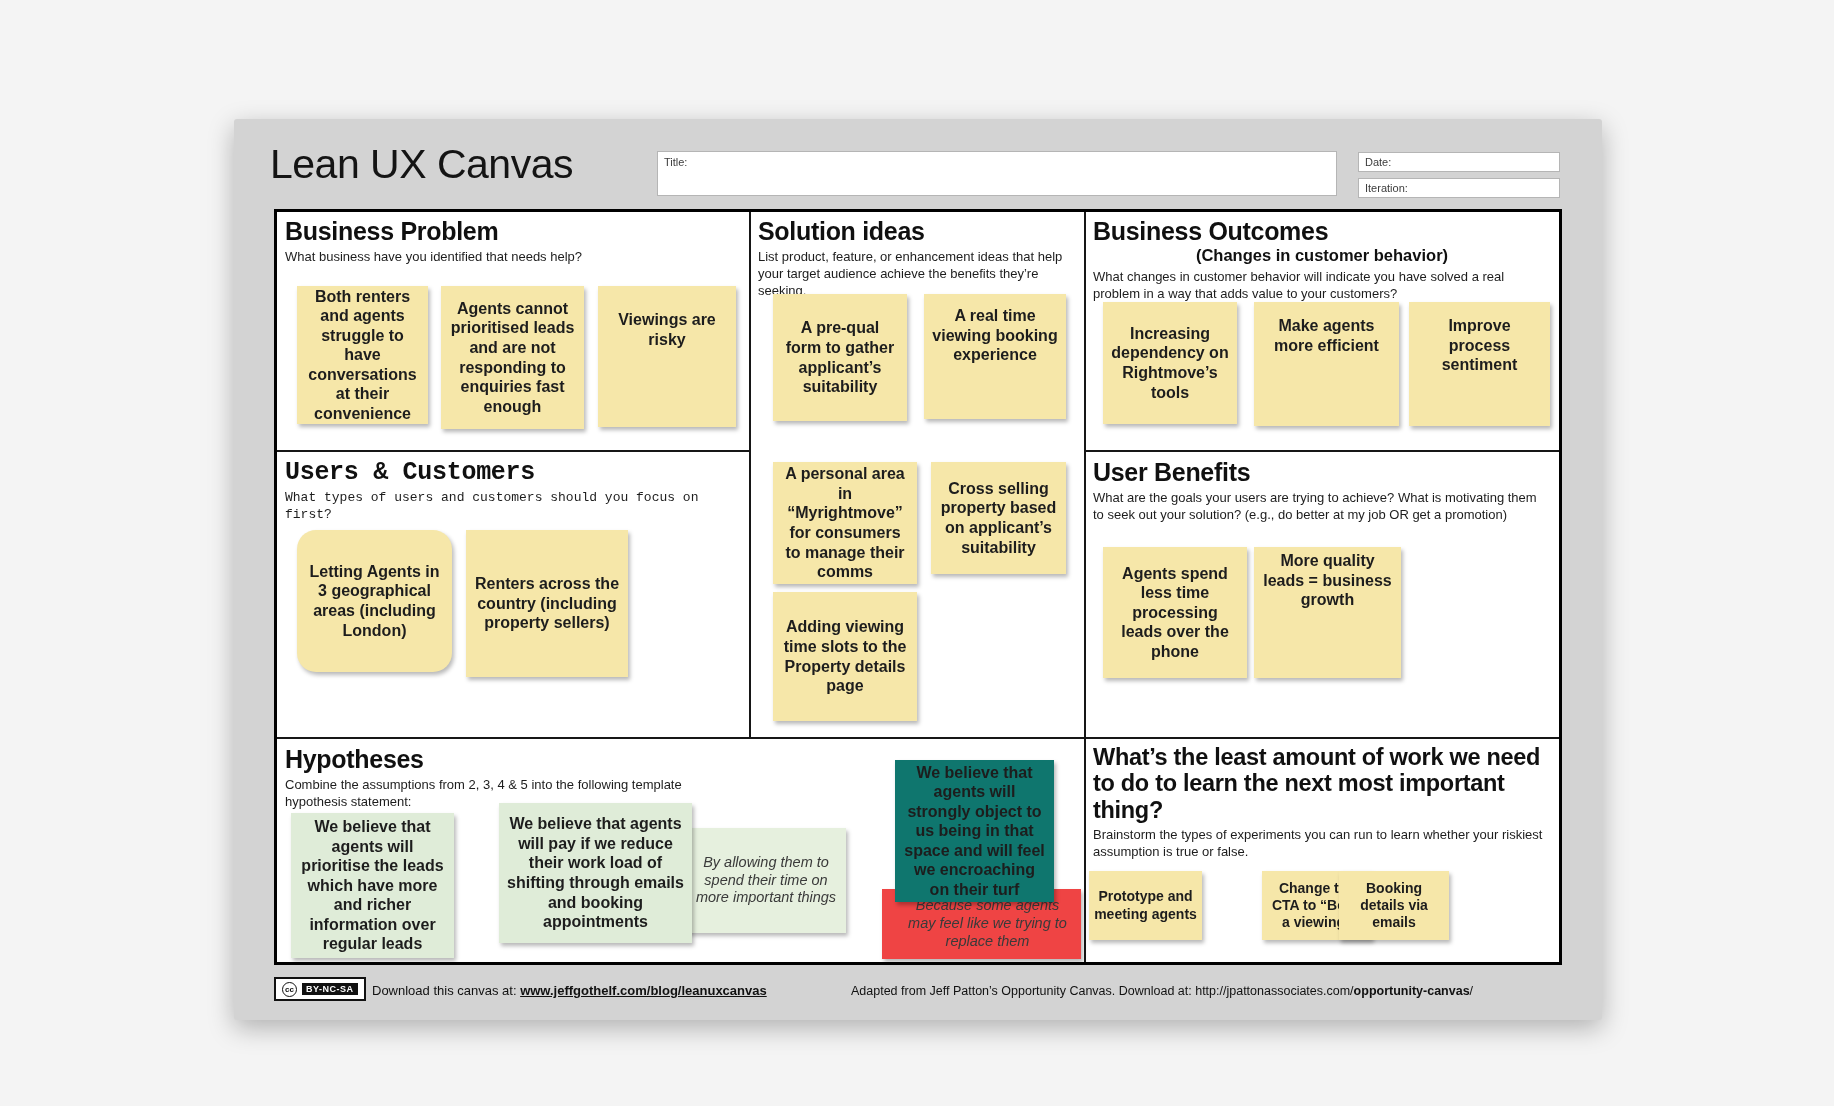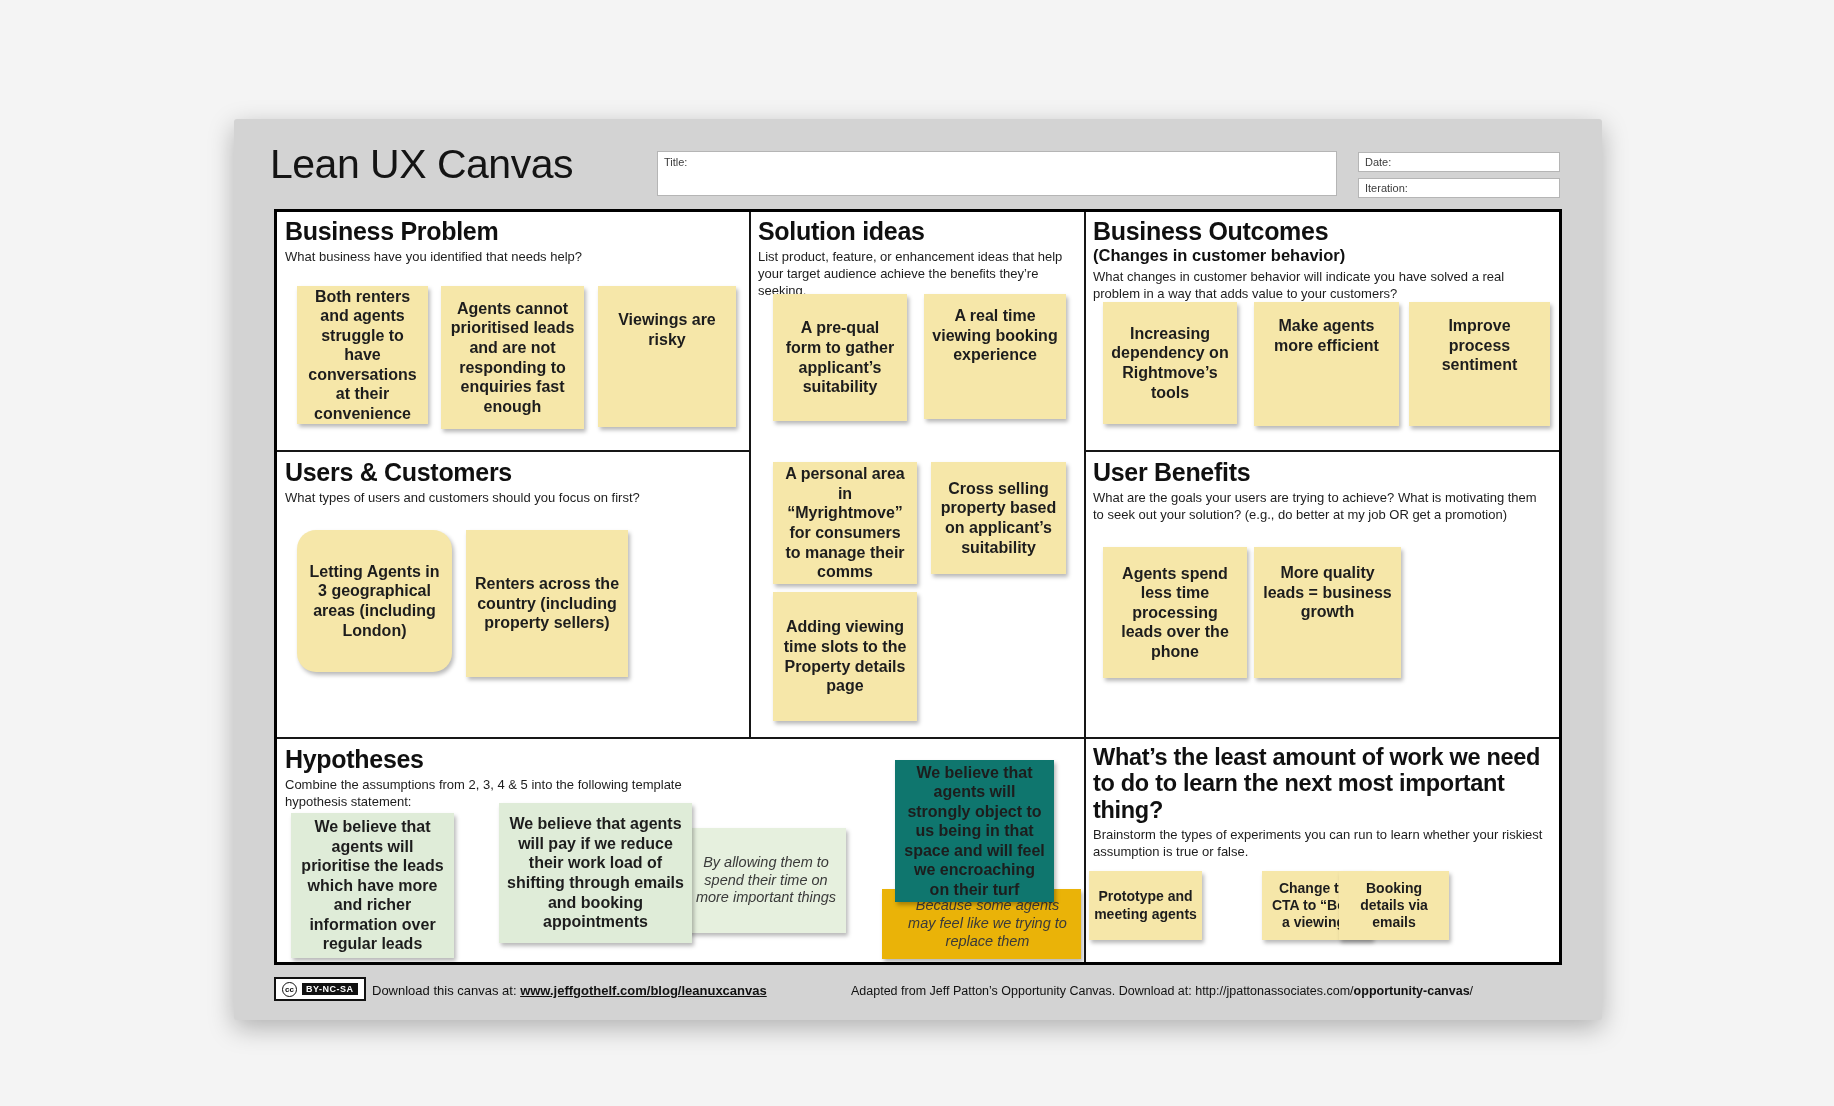--- a/index.html
+++ b/index.html
@@ -30,37 +30,37 @@
   .field-label { position:absolute; left:6px; top:4px; font-size:11px; color:#3c3c3c; }
 
   .canvas {
     position:absolute; left:40px; top:90px; width:1288px; height:756px;
     background:#ffffff; border:3px solid #000000;
   }
   .divider { position:absolute; background:#161616; }
 
   .section-head { position:absolute; color:#101010; }
   .section-head h2 { font-size:25px; font-weight:bold; letter-spacing:-0.3px; line-height:1.08; }
-  .section-head .subhead { font-size:16.5px; font-weight:bold; margin-top:1px; }
+  .section-head .subhead { font-size:16.5px; font-weight:bold; margin-top:1px;text-align:center; }
   .section-head .sub { font-size:13px; color:#1d1d1d; margin-top:3px; line-height:1.32; }
   .section-head.compact h2 { font-size:23.5px; line-height:1.12; }
 
   .note {
     position:absolute; display:flex; align-items:center; justify-content:center;
     text-align:center; padding:8px;
     font-weight:bold; font-size:16px; line-height:1.22; color:#1d1d1d;
     box-shadow:2px 3px 4px rgba(0,0,0,0.28);
   }
   .note.top { align-items:flex-start; padding-top:18px; }
   .note.small { font-size:14px; padding:5px; }
   .yellow { background:#f6e7a9; }
   .green { background:#dfecd8; }
   .green-light { background:#e6f0de; }
   .pink { background:#0f766e; }
-  .pink-light { background:#eab308;padding-left:20px; }
+  .pink-light { background:#ef4444;padding-left:20px; }
   .italic-note { font-style:italic; font-weight:normal; font-size:14.5px; color:#3a3a3a; }
 
   .cc-badge {
     position:absolute; left:40px; top:858px; height:24px;
     display:flex; align-items:center; gap:5px;
     border:2px solid #111; background:#fff; padding:2px 6px;
   }
   .cc-circle {
     width:15px; height:15px; border:1.6px solid #111; border-radius:50%;
     font-size:8px; font-weight:bold; display:flex; align-items:center; justify-content:center;
@@ -109,21 +109,21 @@
       <h2>Solution ideas</h2>
       <p class="sub">List product, feature, or enhancement ideas that help your target audience achieve the benefits they’re seeking.</p>
     </div>
 
     <div class="section-head" style="left:816px; top:6px; width:458px;">
       <h2>Business Outcomes</h2>
       <div class="subhead">(Changes in customer behavior)</div>
       <p class="sub">What changes in customer behavior will indicate you have solved a real problem in a way that adds value to your customers?</p>
     </div>
 
-    <div class="section-head" style="left:8px; top:247px; width:450px;">
+    <div class="section-head" style="left:8px; top:247px; width:450px;font-family:Liberation Mono, monospace;">
       <h2>Users &amp; Customers</h2>
       <p class="sub">What types of users and customers should you focus on first?</p>
     </div>
 
     <div class="section-head" style="left:816px; top:247px; width:455px;">
       <h2>User Benefits</h2>
       <p class="sub">What are the goals your users are trying to achieve? What is motivating them to seek out your solution? (e.g., do better at my job OR get a promotion)</p>
     </div>
 
     <div class="section-head" style="left:8px; top:534px; width:420px;">
@@ -147,21 +147,21 @@
     <div class="note yellow" style="left:496px; top:380px; width:144px; height:129px;">Adding viewing time slots to the Property details page</div>
 
     <div class="note yellow" style="left:826px; top:90px; width:134px; height:122px;">Increasing dependency on Rightmove’s tools</div>
     <div class="note yellow top" style="left:977px; top:90px; width:145px; height:124px; padding-top:14px;">Make agents more efficient</div>
     <div class="note yellow top" style="left:1132px; top:90px; width:141px; height:124px; padding-top:14px;">Improve process sentiment</div>
 
     <div class="note yellow" style="left:20px; top:318px; width:155px; height:142px;border-radius:19px;">Letting Agents in 3 geographical areas (including London)</div>
     <div class="note yellow" style="left:189px; top:318px; width:162px; height:147px;">Renters across the country (including property sellers)</div>
 
     <div class="note yellow" style="left:826px; top:335px; width:144px; height:131px;">Agents spend less time processing leads over the phone</div>
-    <div class="note yellow top" style="left:977px; top:335px; width:147px; height:131px; padding-top:16px;">More quality leads = business growth</div>
+    <div class="note yellow top" style="left:977px; top:335px; width:147px; height:131px; padding-top:4px;">More quality leads = business growth</div>
 
     <div class="note green" style="left:14px; top:601px; width:163px; height:145px;">We believe that agents will prioritise the leads which have more and richer information over regular leads</div>
     <div class="note green-light italic-note" style="left:409px; top:616px; width:160px; height:105px;">By allowing them to spend their time on more important things</div>
     <div class="note green" style="left:222px; top:591px; width:193px; height:140px;">We believe that agents will pay if we reduce their work load of shifting through emails and booking appointments</div>
     <div class="note pink-light italic-note" style="left:605px; top:677px; width:199px; height:70px;">Because some agents may feel like we trying to replace them</div>
     <div class="note pink" style="left:618px; top:548px; width:159px; height:142px;">We believe that agents will strongly object to us being in that space and will feel we encroaching on their turf</div>
 
     <div class="note yellow small" style="left:812px; top:659px; width:113px; height:69px;">Prototype and meeting agents</div>
     <div class="note yellow small" style="left:985px; top:659px; width:110px; height:69px;">Change the CTA to “Book a viewing”</div>
     <div class="note yellow small" style="left:1062px; top:659px; width:110px; height:69px;">Booking details via emails</div>

